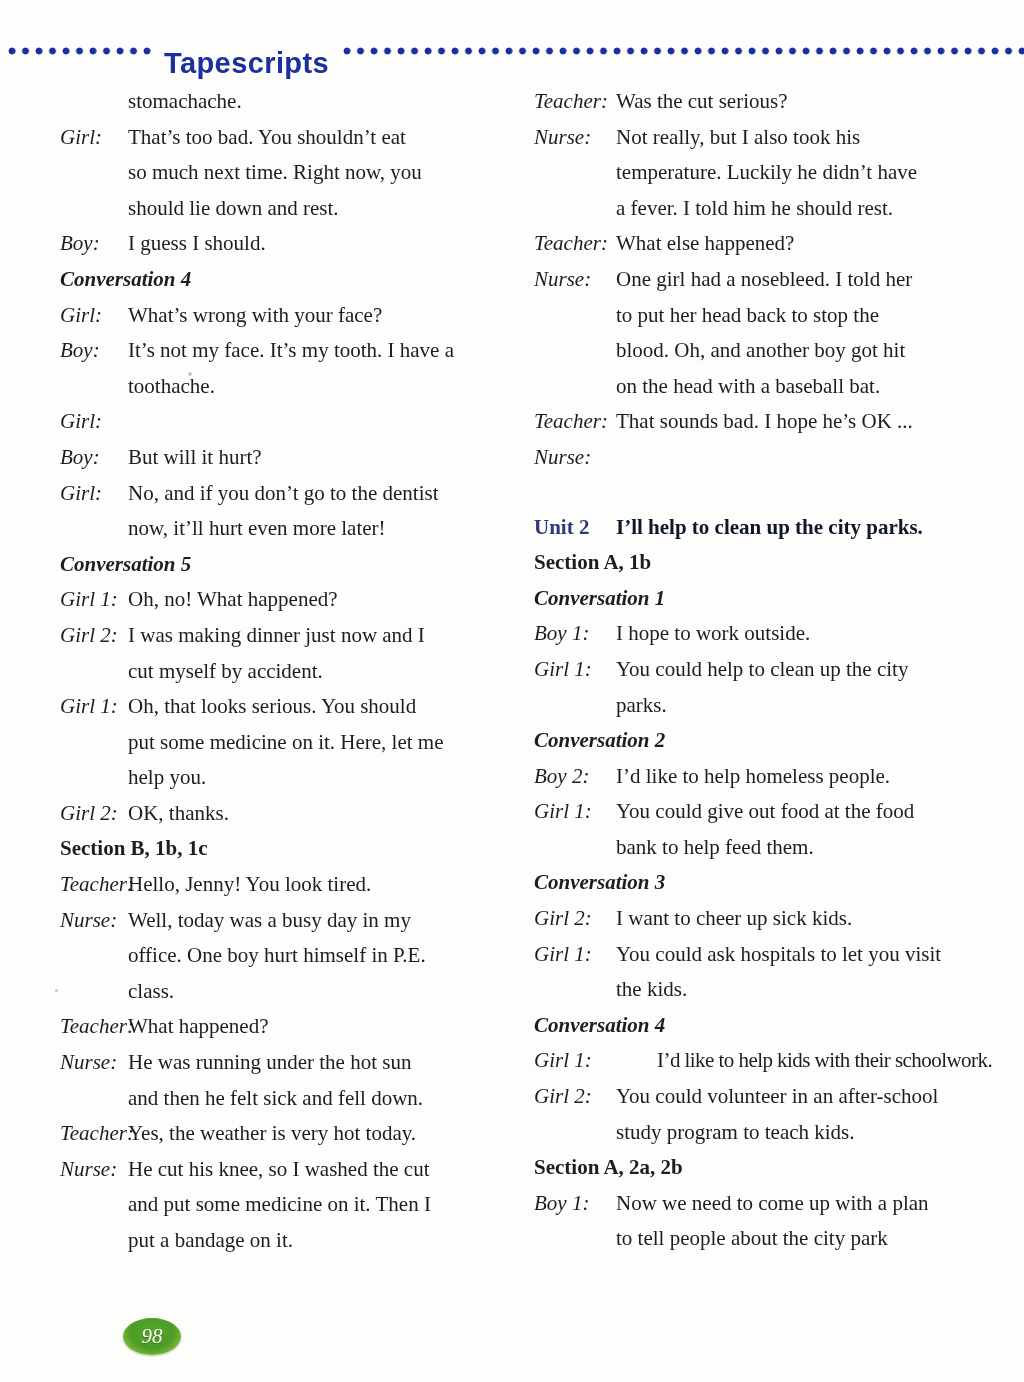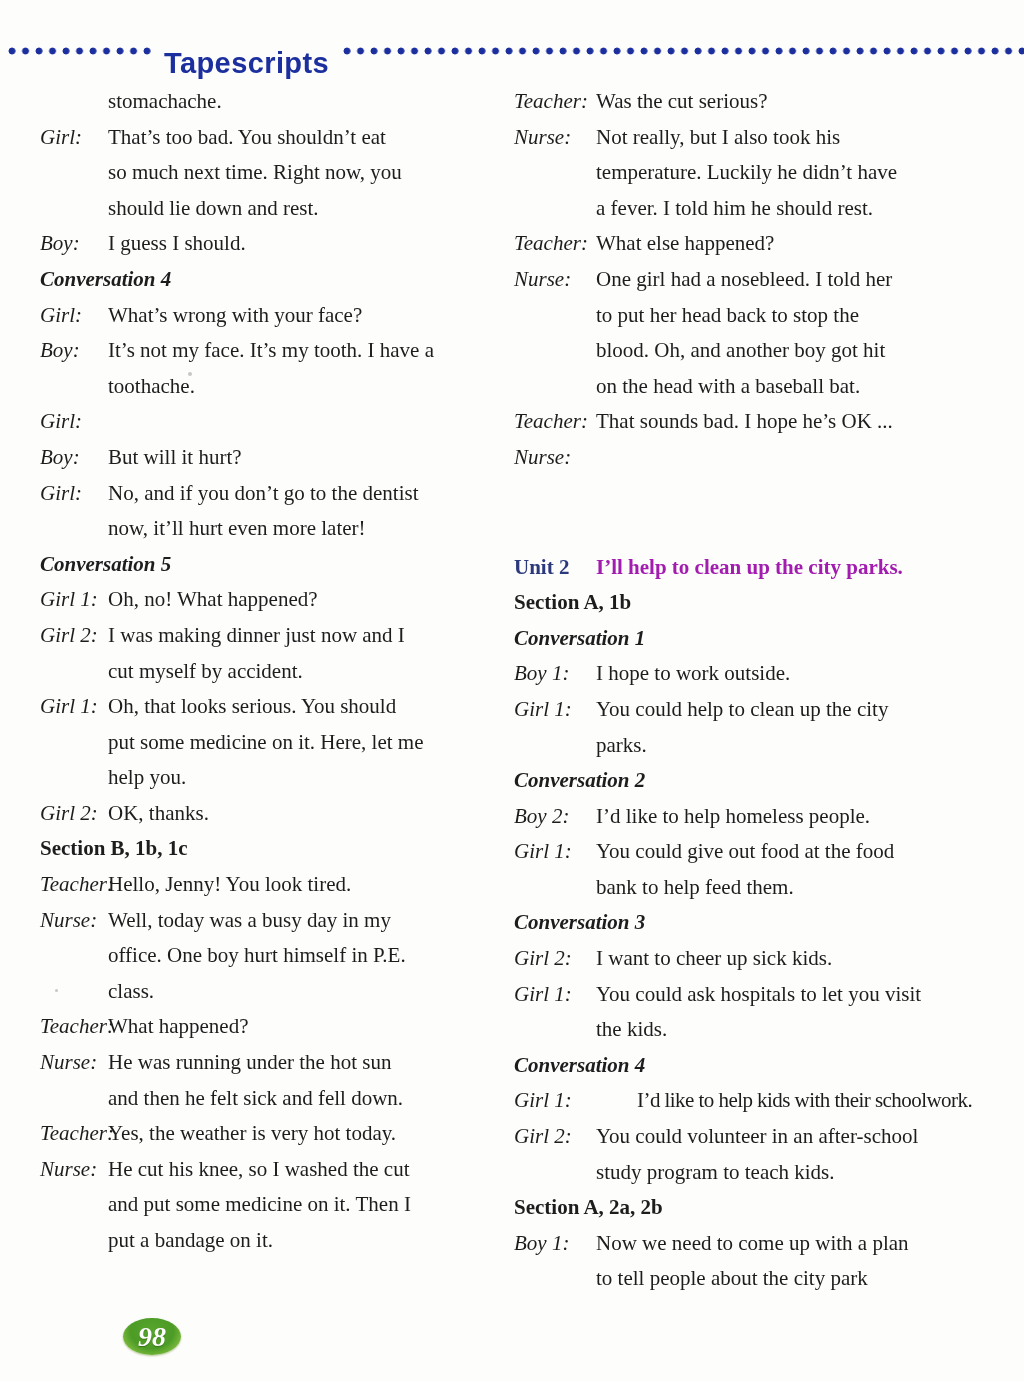--- a/index.html
+++ b/index.html
@@ -20,46 +20,46 @@
     background-size:13.5px 8px;
   }
   .dots-left  { width:146px; flex:none; }
   .dots-right { flex:1; }
   .page-title {
     font-family:"Liberation Sans","DejaVu Sans",sans-serif;
     font-size:29px; font-weight:bold; color:#1c2f9e;
     margin:0 14px 0 10px; letter-spacing:.4px; white-space:nowrap;
   }
   
-  .columns { position:absolute; top:84px; left:40px; width:952px; display:flex; }
+  .columns { position:absolute; top:84px; left:60px; width:952px; display:flex; }
   .col { font-size:21px; line-height:35.6px; }
   .col-left  { width:474px; flex:none; }
   .col-right { width:478px; flex:none; }
   .entry { display:flex; }
   .speaker { flex:none; font-style:italic; white-space:nowrap; }
   .col-left  .speaker { width:68px; }
   .col-right .speaker { width:82px; }
   .text { flex:1; min-width:0; }
   .line { display:block; white-space:nowrap; }
   .tight .line { letter-spacing:-0.55px;margin-left:41px; }
   .conv-heading { font-weight:bold; font-style:italic; }
   .sec-heading  { font-weight:bold; }
   .unit-heading { margin-top:34px; font-weight:bold; white-space:nowrap; }
-  .unit-label { display:inline-block; width:82px; color:#2c3a7c;margin-top:40px; }
-  .unit-title { color:#a21caf; }
+  .unit-label { display:inline-block; width:82px; color:#2c3a7c; }
+  .unit-title { color:#0f172a; }
   
   .page-badge {
     position:absolute; left:123px; top:1318px; width:58px; height:37px;
     border-radius:50%;
     background:radial-gradient(ellipse at 50% 35%, #57a52c 0%, #4c9b26 52%, #7ebc3e 78%, #c3dd52 100%);
     display:flex; align-items:center; justify-content:center;
     box-shadow:0 1px 2px rgba(90,130,20,.45);
   }
   .page-badge span {
-    color:#ffffff; font-weight:bold; font-style:italic; font-size:28px;
+    color:#ffffff; font-weight:normal; font-style:italic; font-size:21px;
     text-shadow:0 1px 1px rgba(40,80,10,.55);
   }
   
   .stray { position:absolute; background:#9a9a9a; border-radius:50%; opacity:.55; }
   .stray-1 { left:188px; top:372px; width:4px; height:4px; }
   .stray-2 { left:55px;  top:989px; width:3px; height:3px; }
 </style>
 </head>
 <body>
 

